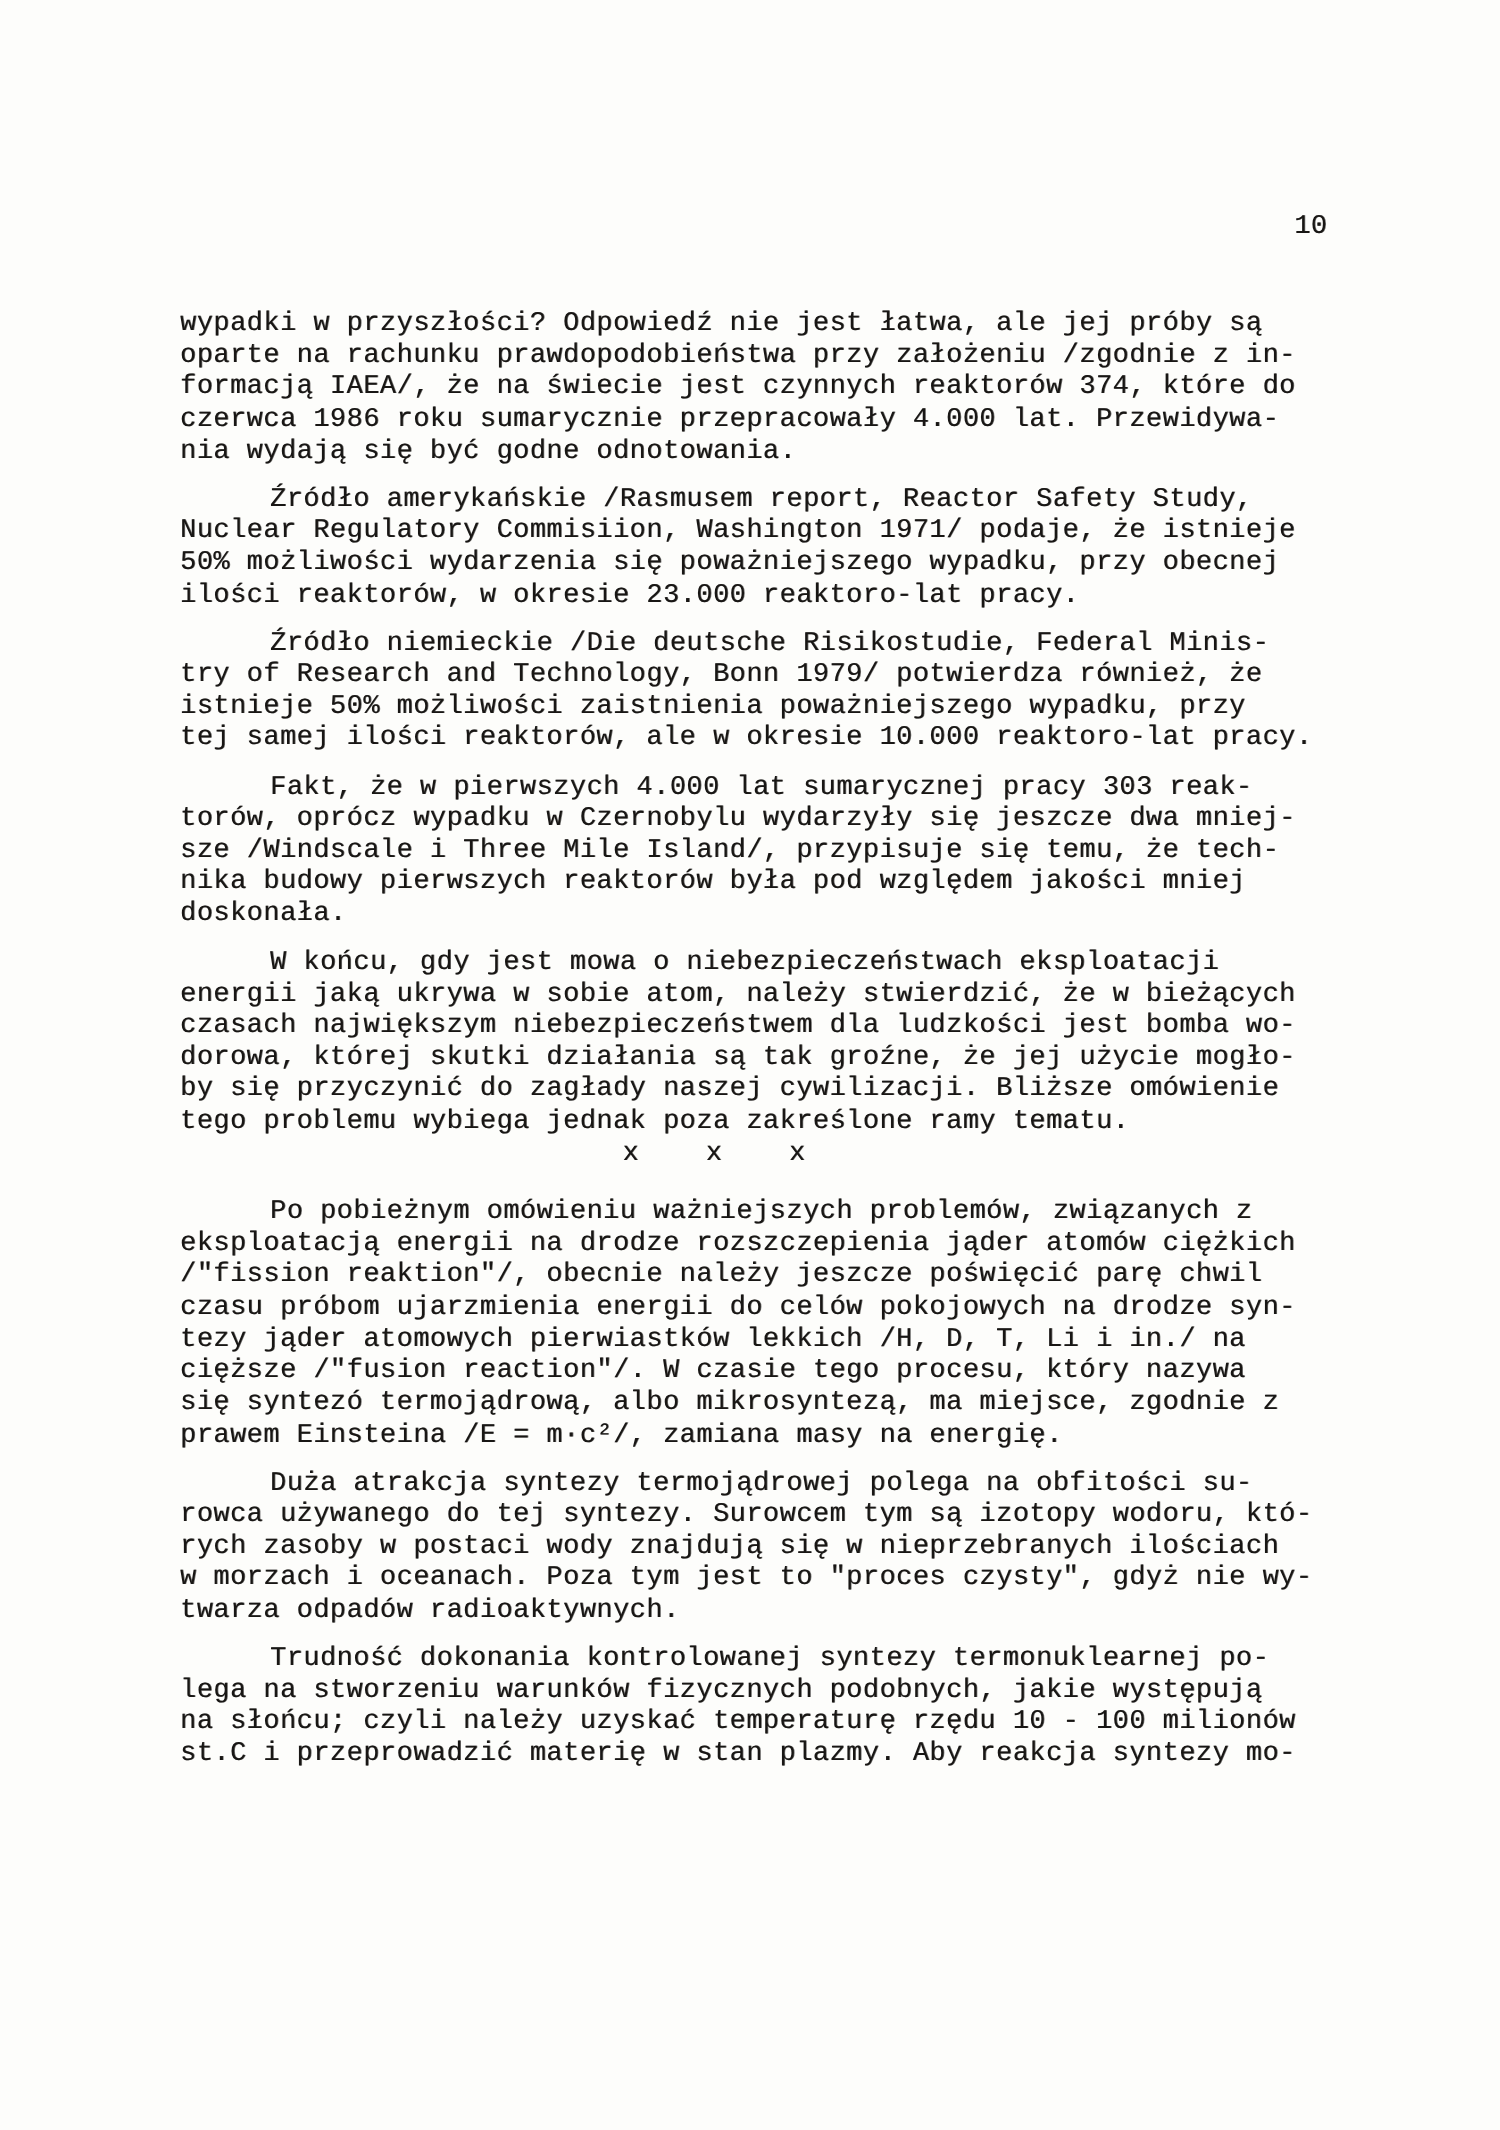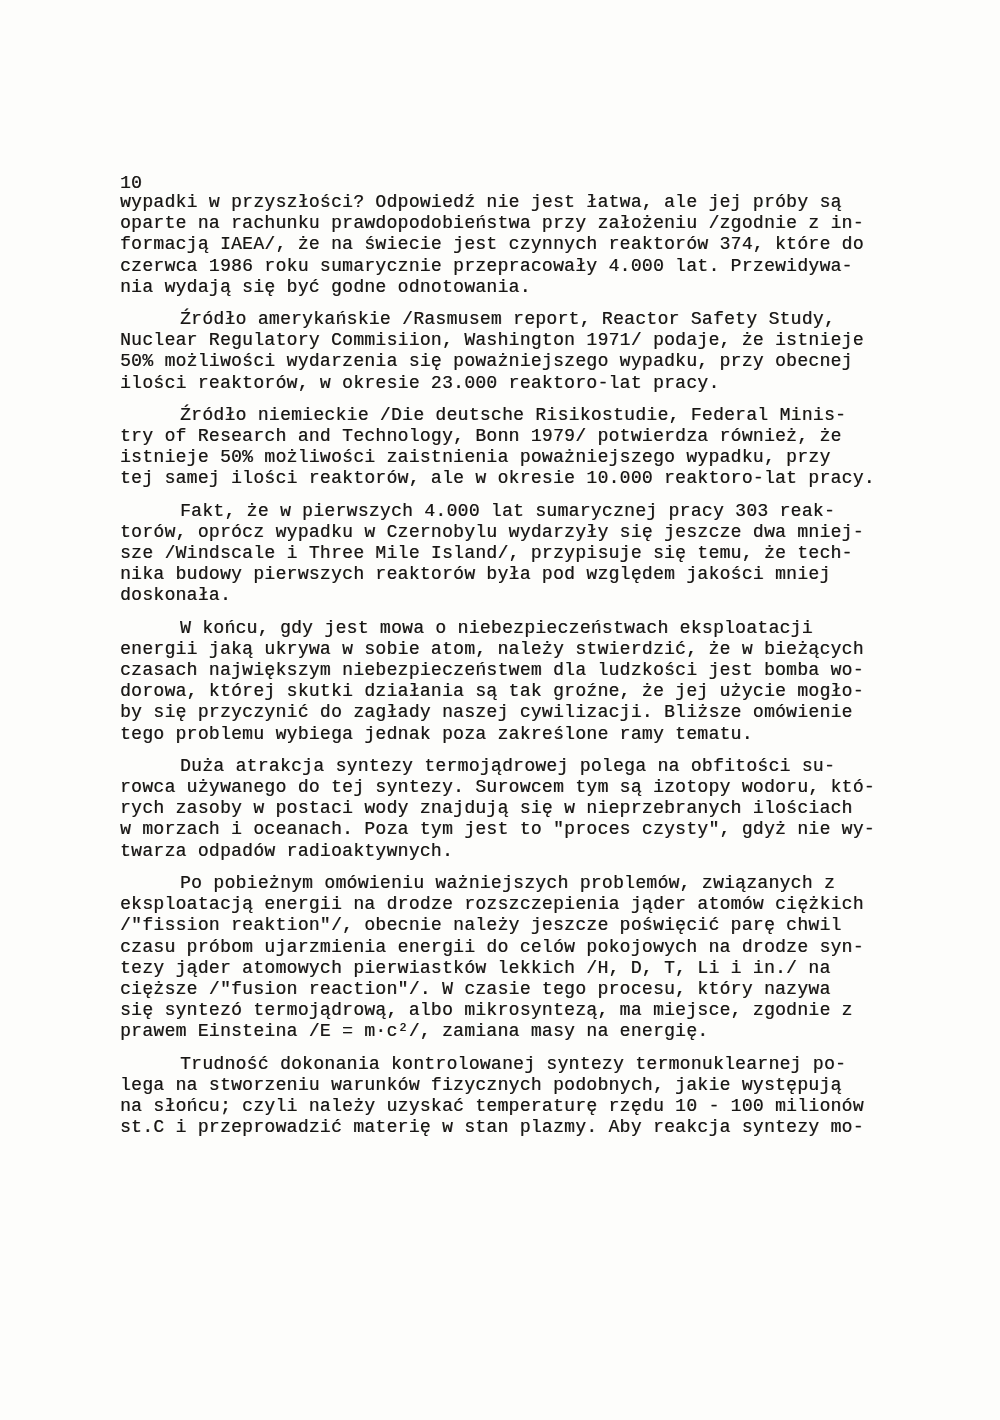--- a/index.html
+++ b/index.html
@@ -18,26 +18,25 @@
     line-height: 21.2px;
     letter-spacing: 0.3px;
     text-shadow: 0.5px 0 0 rgba(24,22,20,0.6);
     overflow: hidden;
   }
   .page-number {
     position: absolute;
     top: 141px;
     left: 120px;
     width: 765px;
-    text-align: left;
-    margin-top: 32px;
+    text-align: right;
   }
   .content {
     position: absolute;
-    top: 192px;
+    top: 206px;
     left: 120px;
     width: 792px;
   }
   .para {
     margin: 11px 0 0 0;
     white-space: pre-wrap;
   }
   .para.first {
     margin-top: 0;
   }
@@ -75,32 +74,33 @@
 sze /Windscale i Three Mile Island/, przypisuje się temu, że tech-
 nika budowy pierwszych reaktorów była pod względem jakości mniej
 doskonała.</p>
     <p class="para indent">W końcu, gdy jest mowa o niebezpieczeństwach eksploatacji
 energii jaką ukrywa w sobie atom, należy stwierdzić, że w bieżących
 czasach największym niebezpieczeństwem dla ludzkości jest bomba wo-
 dorowa, której skutki działania są tak groźne, że jej użycie mogło-
 by się przyczynić do zagłady naszej cywilizacji. Bliższe omówienie
 tego problemu wybiega jednak poza zakreślone ramy tematu.</p>
 
+    <div class="separator">x    x    x</div>
 
-    <p class="para indent">Duża atrakcja syntezy termojądrowej polega na obfitości su-
-rowca używanego do tej syntezy. Surowcem tym są izotopy wodoru, któ-
-rych zasoby w postaci wody znajdują się w nieprzebranych ilościach
-w morzach i oceanach. Poza tym jest to "proces czysty", gdyż nie wy-
-twarza odpadów radioaktywnych.</p>
     <p class="para indent">Po pobieżnym omówieniu ważniejszych problemów, związanych z
 eksploatacją energii na drodze rozszczepienia jąder atomów ciężkich
 /"fission reaktion"/, obecnie należy jeszcze poświęcić parę chwil
 czasu próbom ujarzmienia energii do celów pokojowych na drodze syn-
 tezy jąder atomowych pierwiastków lekkich /H, D, T, Li i in./ na
 cięższe /"fusion reaction"/. W czasie tego procesu, który nazywa
 się syntezó termojądrową, albo mikrosyntezą, ma miejsce, zgodnie z
 prawem Einsteina /E = m·c²/, zamiana masy na energię.</p>
+    <p class="para indent">Duża atrakcja syntezy termojądrowej polega na obfitości su-
+rowca używanego do tej syntezy. Surowcem tym są izotopy wodoru, któ-
+rych zasoby w postaci wody znajdują się w nieprzebranych ilościach
+w morzach i oceanach. Poza tym jest to "proces czysty", gdyż nie wy-
+twarza odpadów radioaktywnych.</p>
     <p class="para indent">Trudność dokonania kontrolowanej syntezy termonuklearnej po-
 lega na stworzeniu warunków fizycznych podobnych, jakie występują
 na słońcu; czyli należy uzyskać temperaturę rzędu 10 - 100 milionów
 st.C i przeprowadzić materię w stan plazmy. Aby reakcja syntezy mo-</p>
   </div>
 </div>
 
 </body></html>

